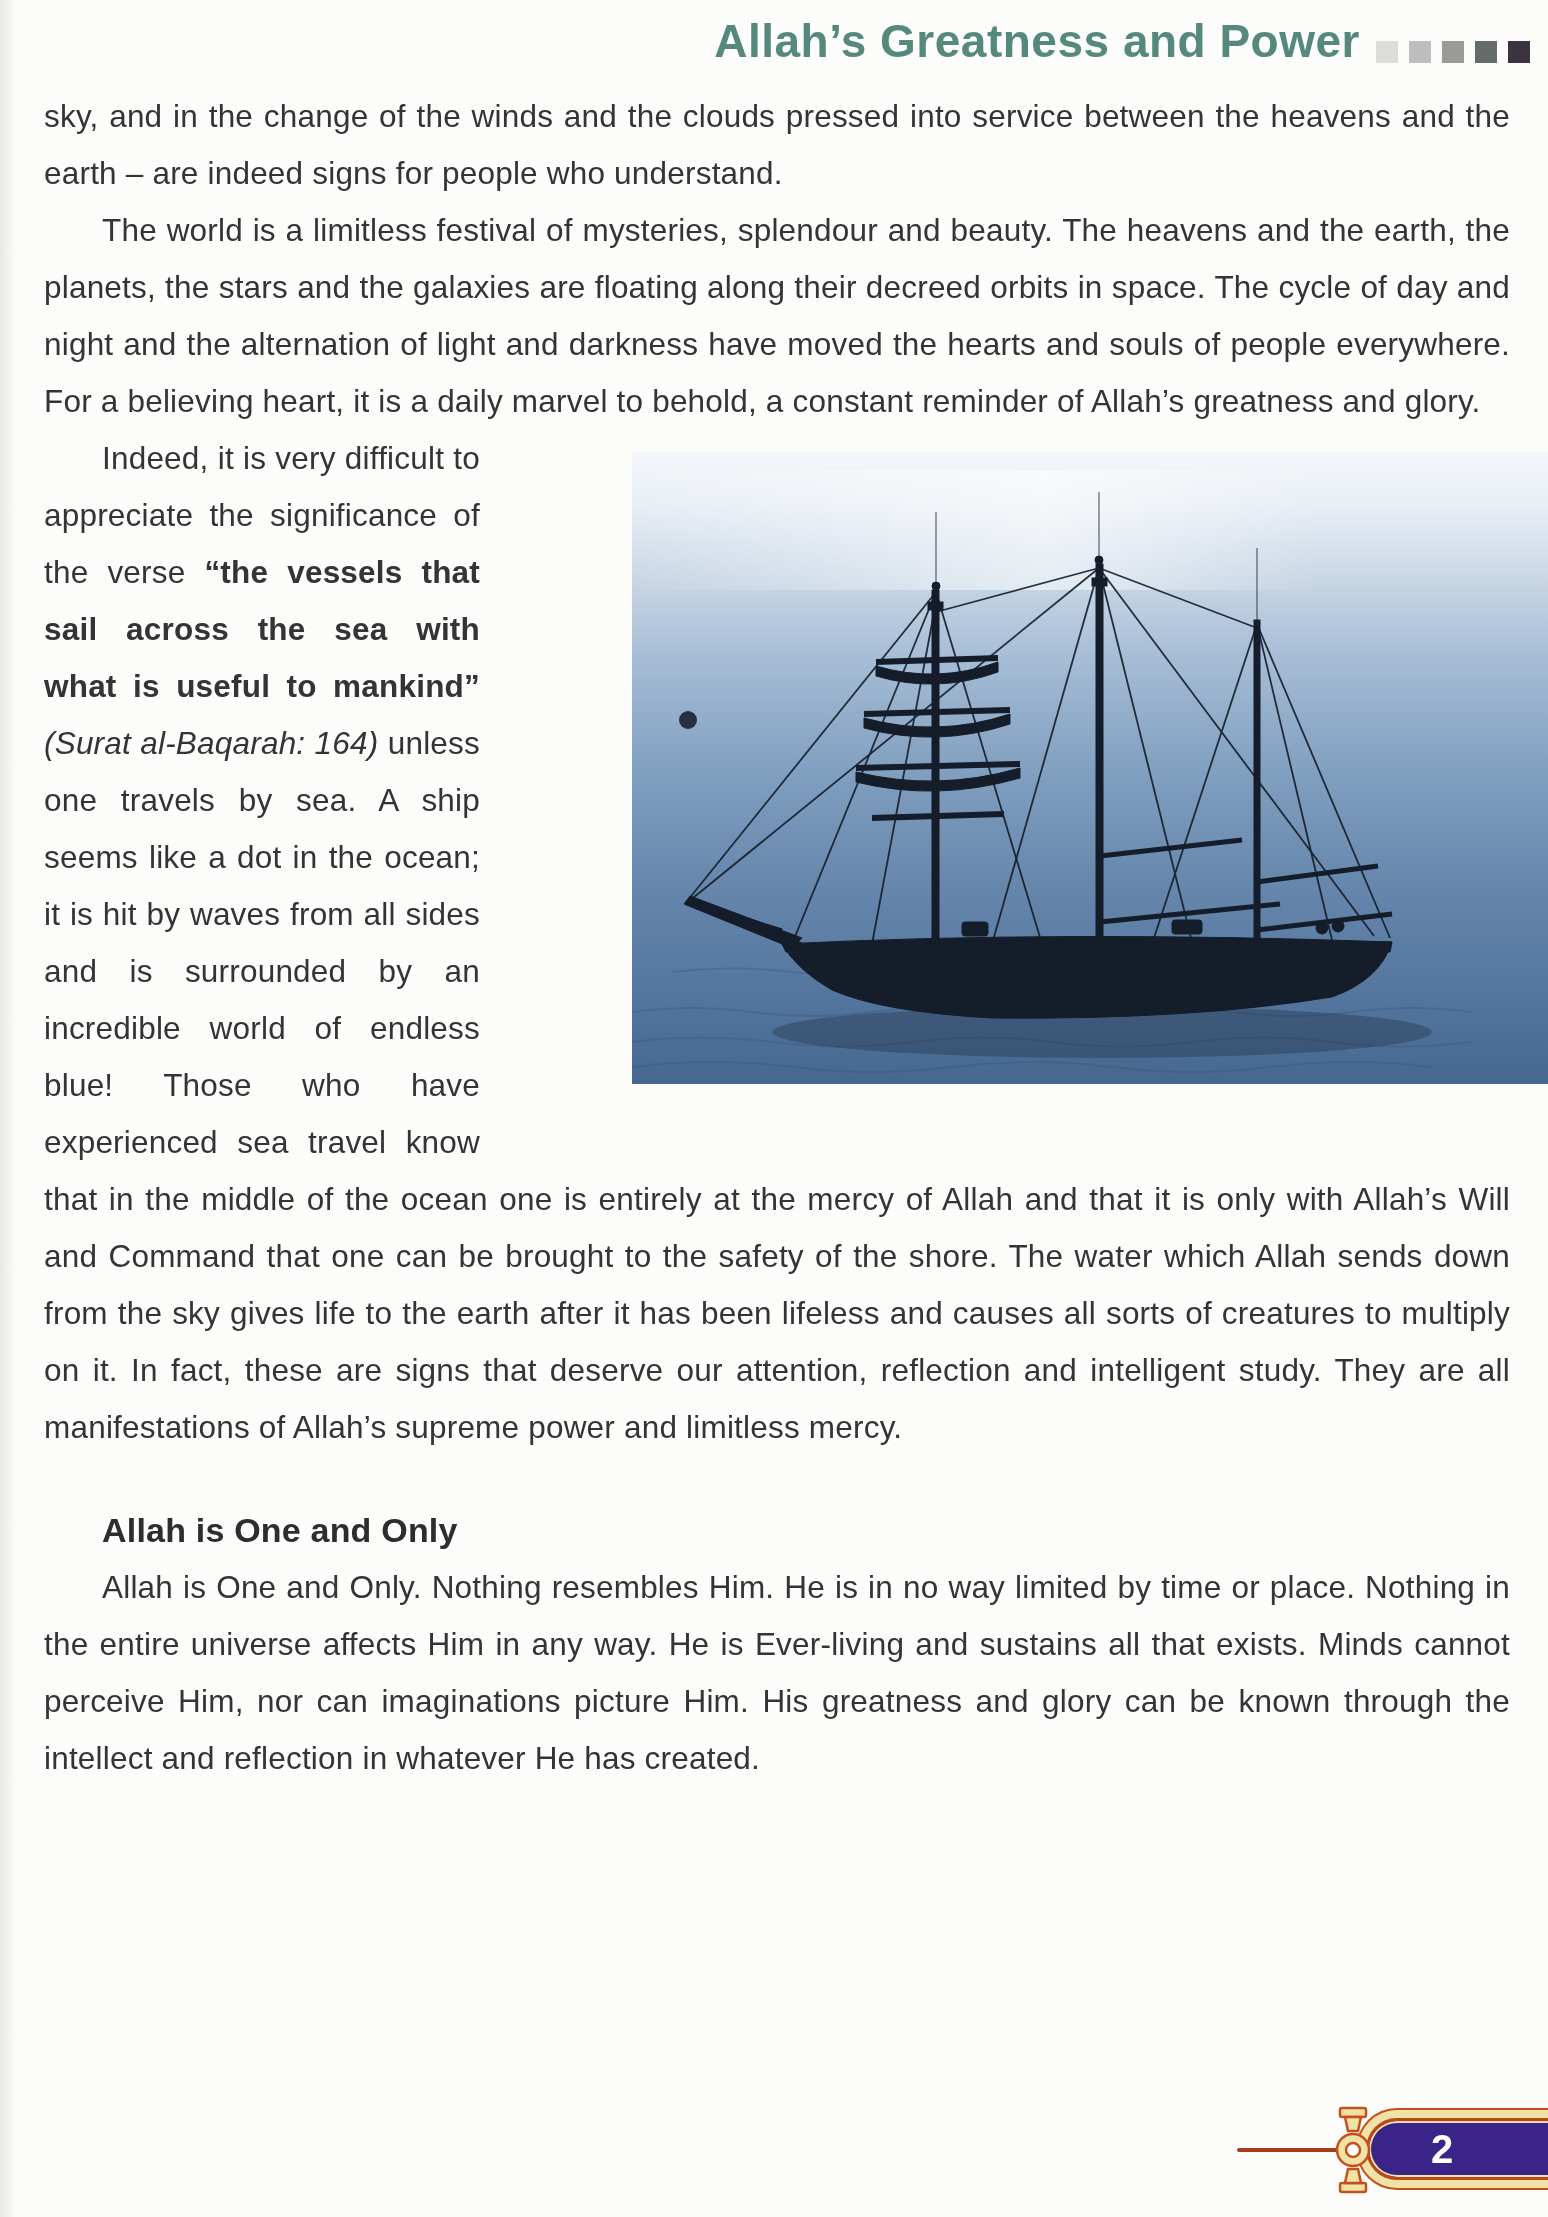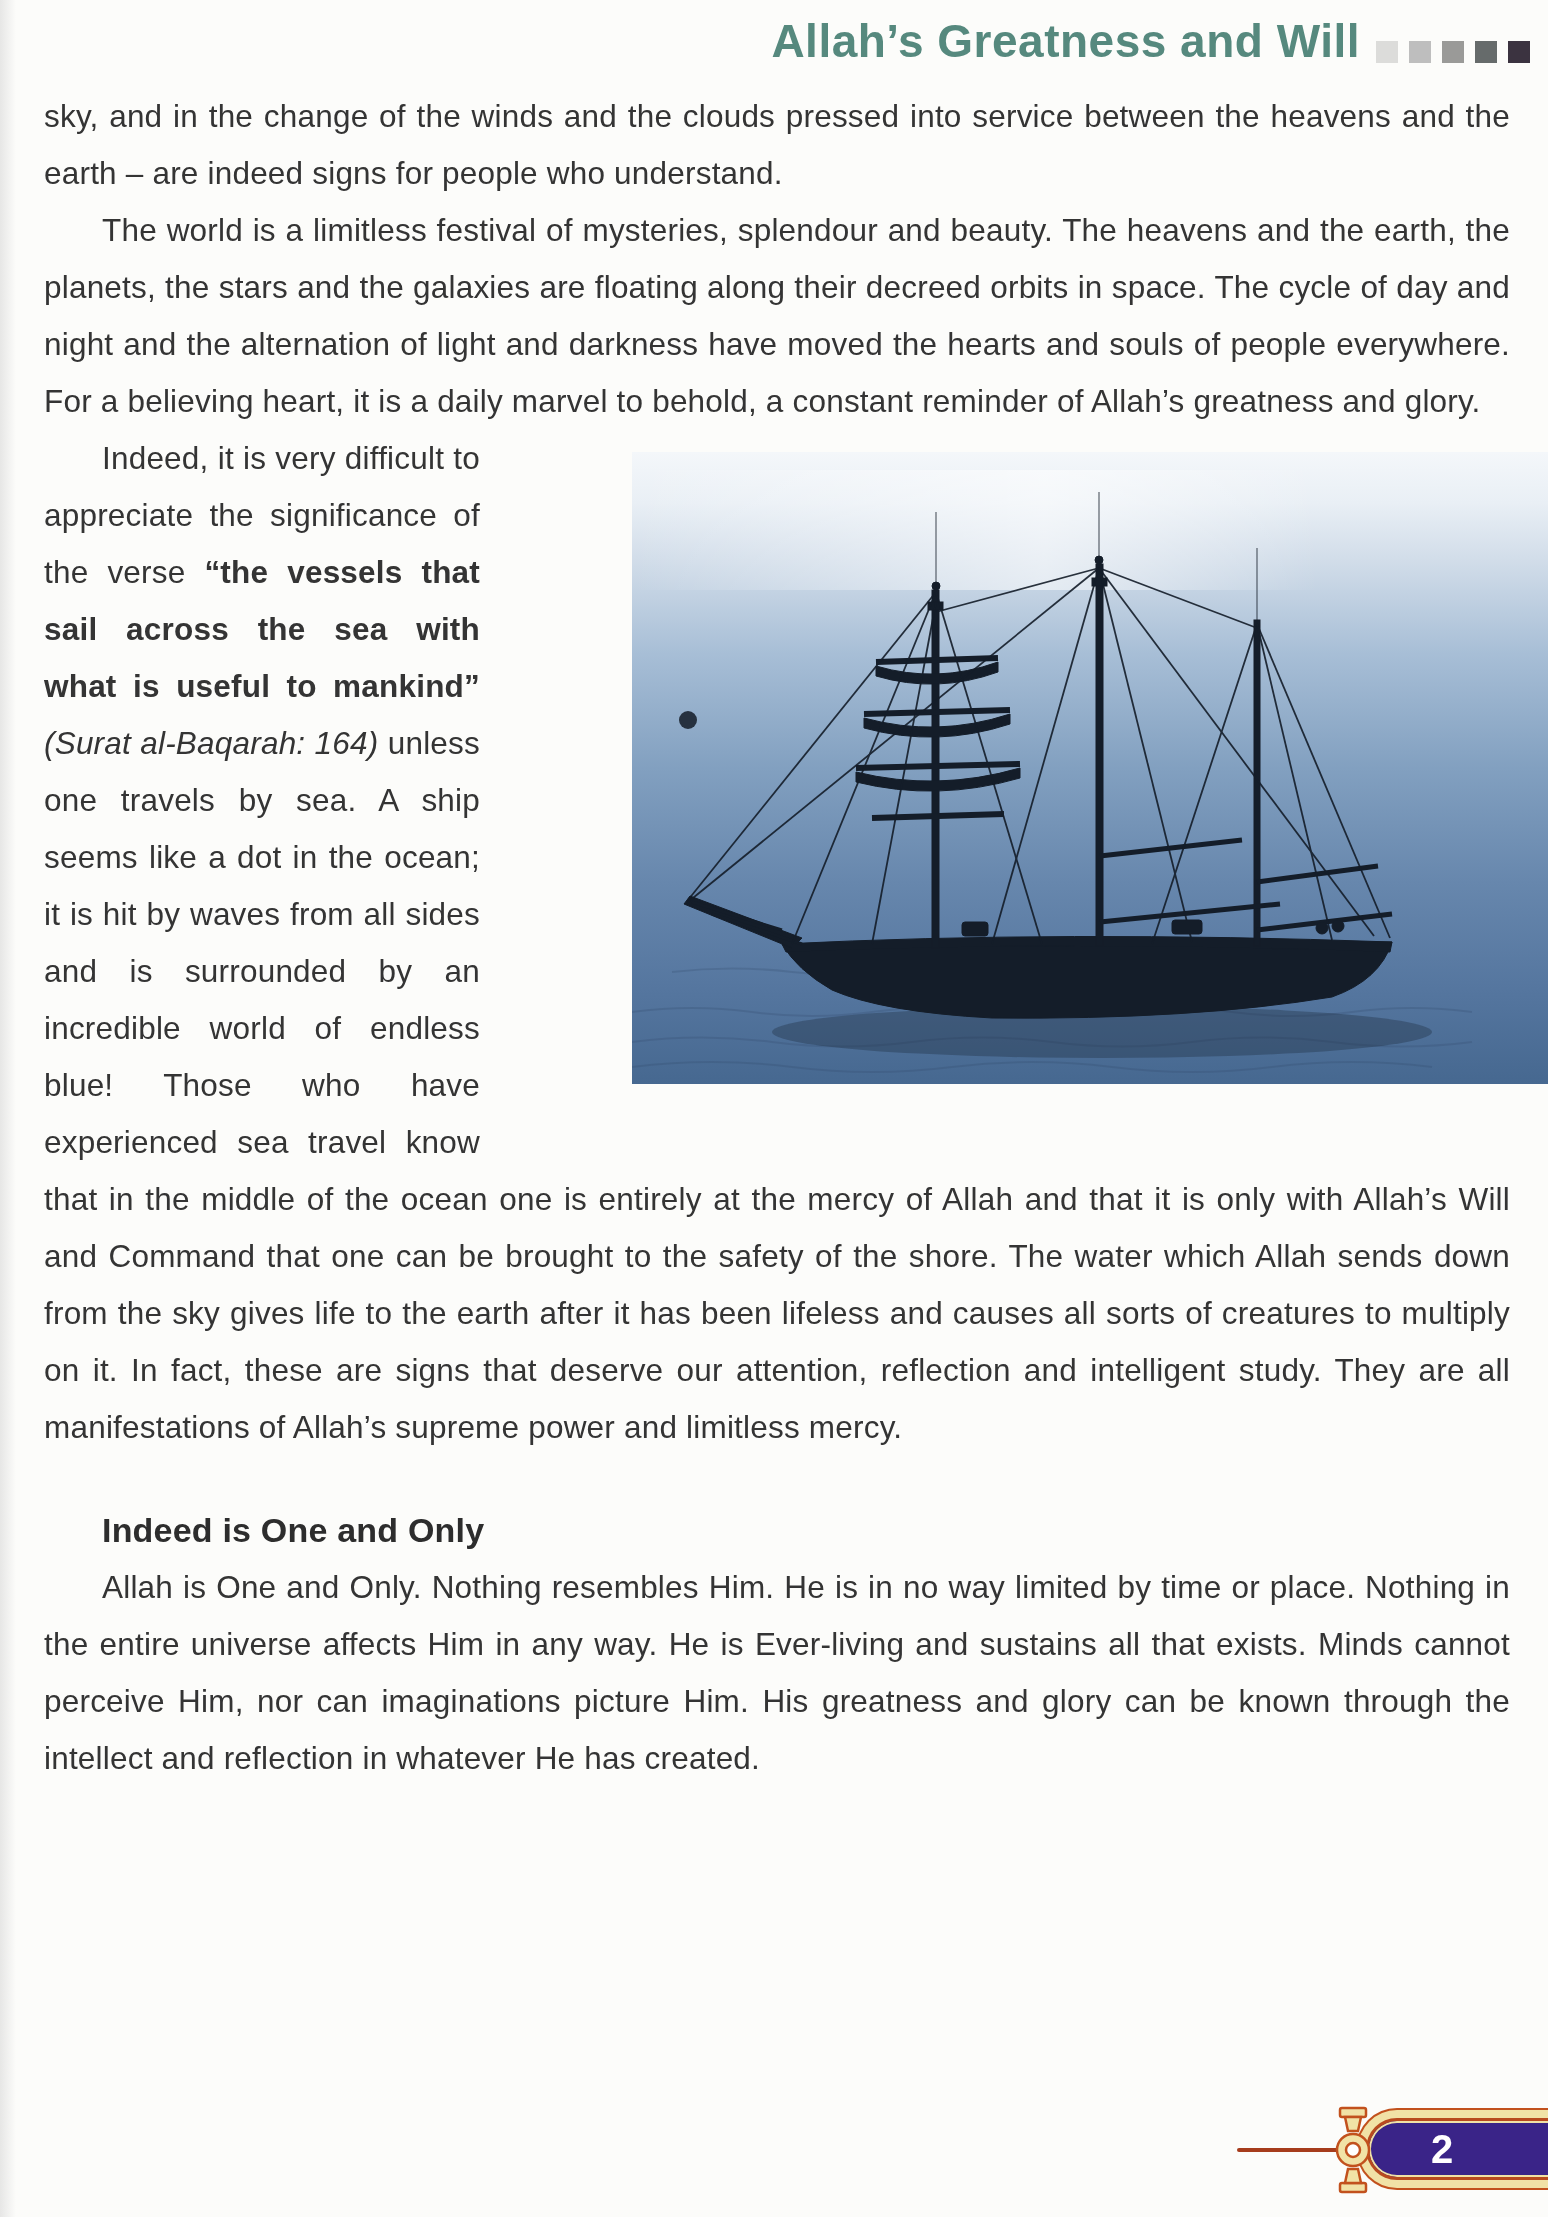--- a/index.html
+++ b/index.html
@@ -77,21 +77,21 @@
     color:#ffffff;font-weight:bold;font-size:40px;
     margin-left:62px;line-height:1;
   }
 </style>
 </head>
 <body>
 
 <div class="page">
 
   <div class="header">
-    <h1 class="chapter-title">Allah’s Greatness and Will</h1>
+    <h1 class="chapter-title">Allah’s Greatness and Power</h1>
     <div class="title-squares">
       <span style="background: rgb(220, 220, 218);"></span>
       <span style="background: rgb(190, 190, 190);"></span>
       <span style="background: rgb(154, 154, 152);"></span>
       <span style="background: rgb(102, 107, 107);"></span>
       <span style="background: rgb(59, 51, 64);"></span>
     </div>
   </div>
 
   <div class="body-text">
@@ -190,21 +190,21 @@
           <rect x="330" y="470" width="26" height="14" rx="3"></rect>
           <rect x="540" y="468" width="30" height="14" rx="3"></rect>
           <circle cx="690" cy="476" r="6"></circle>
             <circle cx="706" cy="474" r="6"></circle>
         </g>
       </svg>
     </figure>
 
     <p class="indent"><span>Indeed, it is very difficult to appreciate the significance of the verse </span><span class="verse-bold">“the vessels that sail across the sea with what is useful to mankind”</span><span class="cite-italic"> (Surat al-Baqarah: 164)</span><span> unless one travels by sea. A ship seems like a dot in the ocean; it is hit by waves from all sides and is surrounded by an incredible world of endless blue! Those who have experienced sea travel know that in the middle of the ocean one is entirely at the mercy of Allah and that it is only with Allah’s Will and Command that one can be brought to the safety of the shore. The water which Allah sends down from the sky gives life to the earth after it has been lifeless and causes all sorts of creatures to multiply on it. In fact, these are signs that deserve our attention, reflection and intelligent study. They are all manifestations of Allah’s supreme power and limitless mercy.</span></p>
 
-    <h2 class="section-heading">Indeed is One and Only</h2>
+    <h2 class="section-heading">Allah is One and Only</h2>
     <p class="indent">Allah is One and Only. Nothing resembles Him. He is in no way limited by time or place. Nothing in the entire universe affects Him in any way. He is Ever-living and sustains all that exists. Minds cannot perceive Him, nor can imaginations picture Him. His greatness and glory can be known through the intellect and reflection in whatever He has created.</p>
   </div>
 
   <div class="footer-rule"></div>
   <div class="footer-ornament">
     <svg viewBox="0 0 58 92" width="58" height="92">
       <g fill="#f1e2a6" stroke="#c2511d" stroke-width="2.5">
         <rect x="16" y="4" width="26" height="9" rx="2"></rect>
         <path d="M21 13 h16 l-3 14 h-10 Z"></path>
         <rect x="16" y="79" width="26" height="9" rx="2"></rect>

